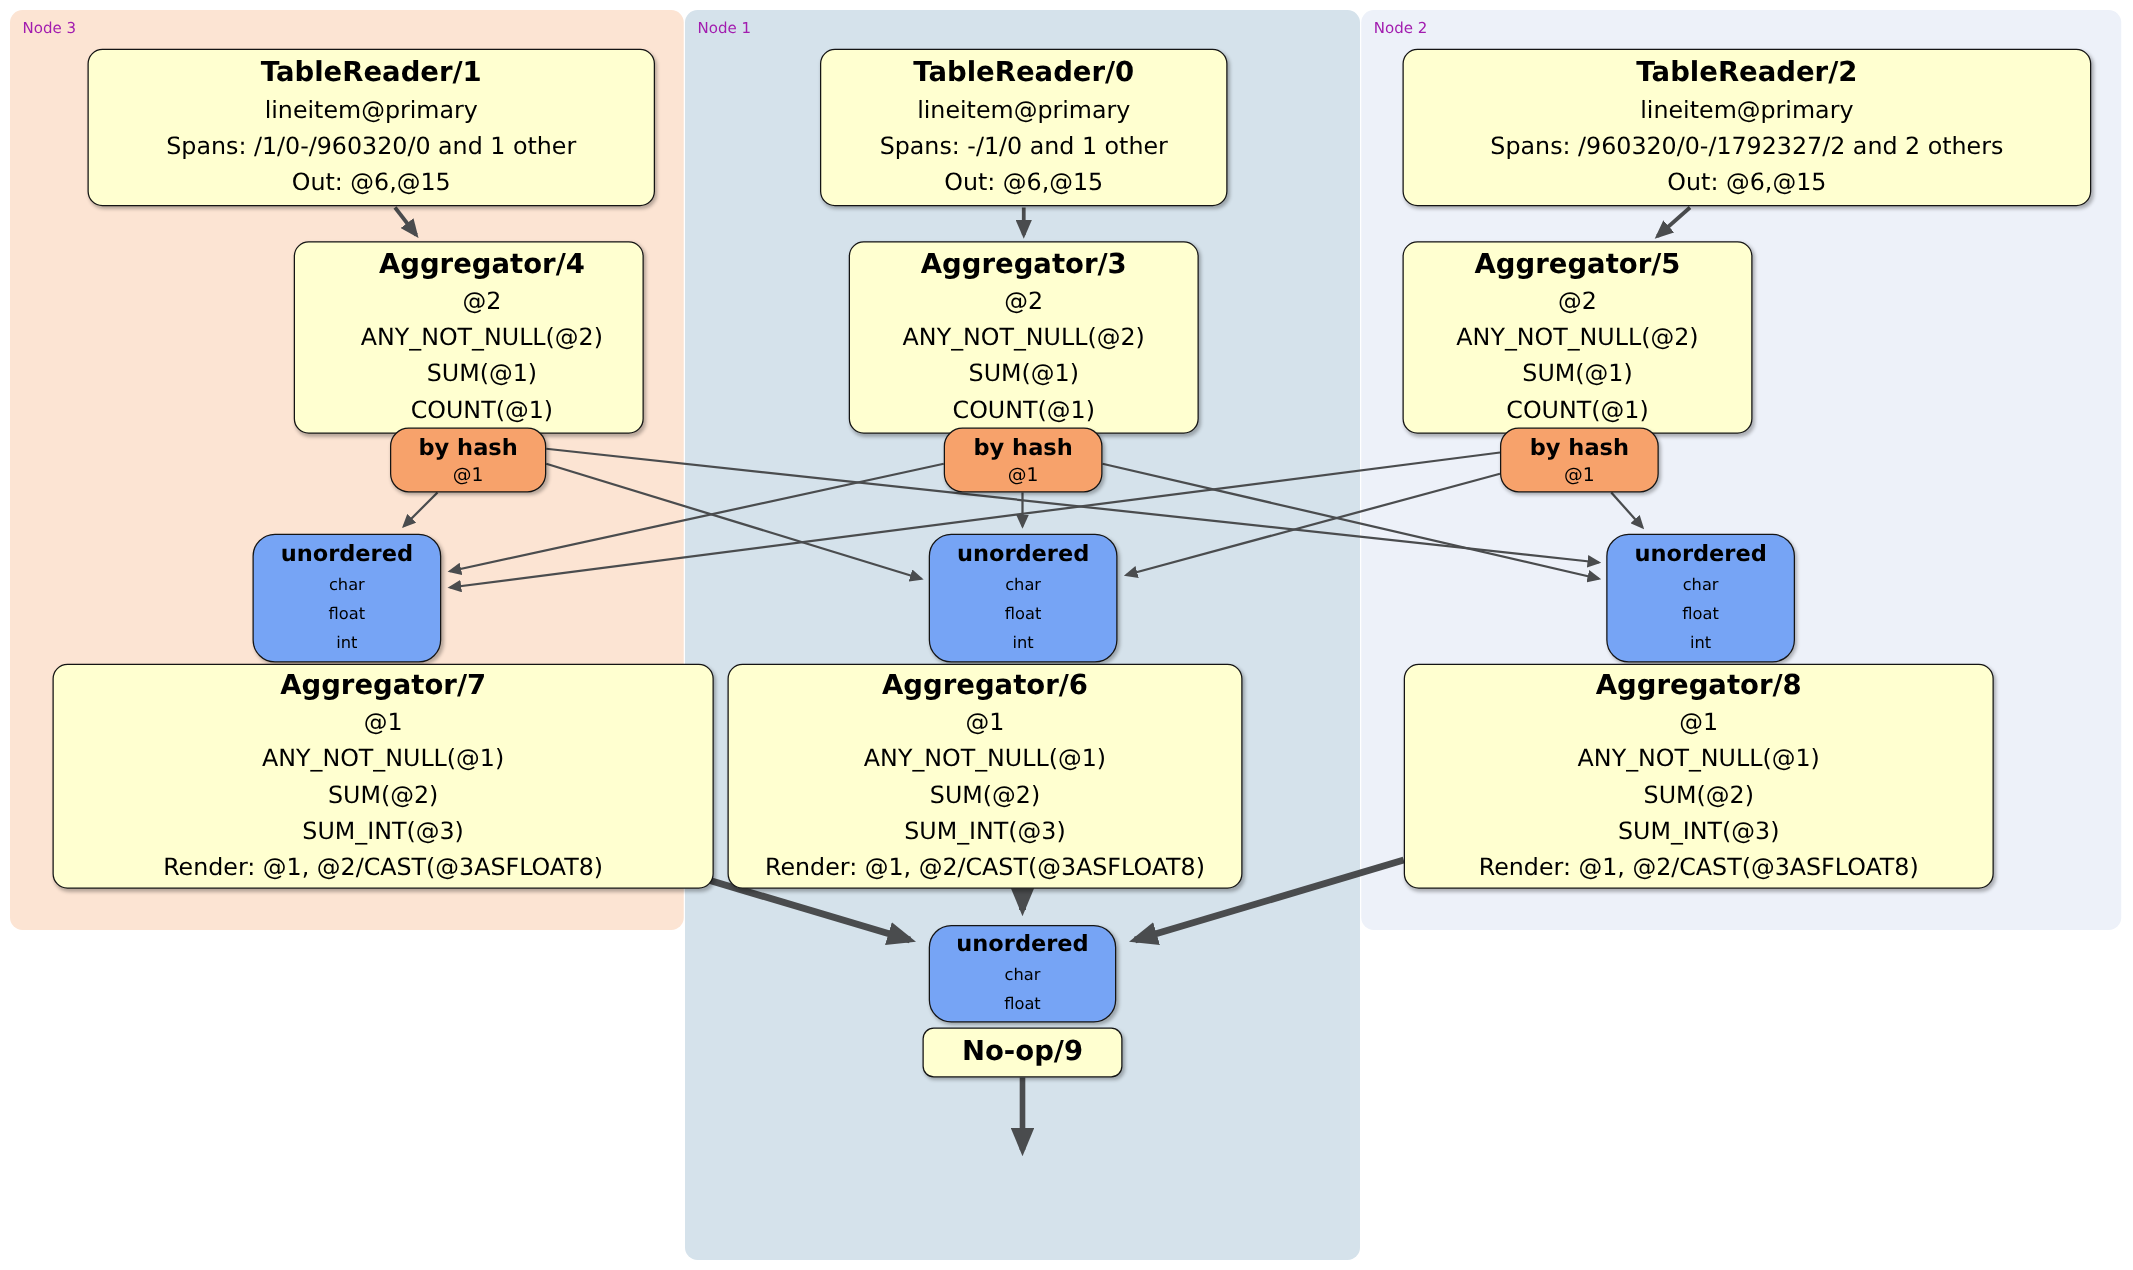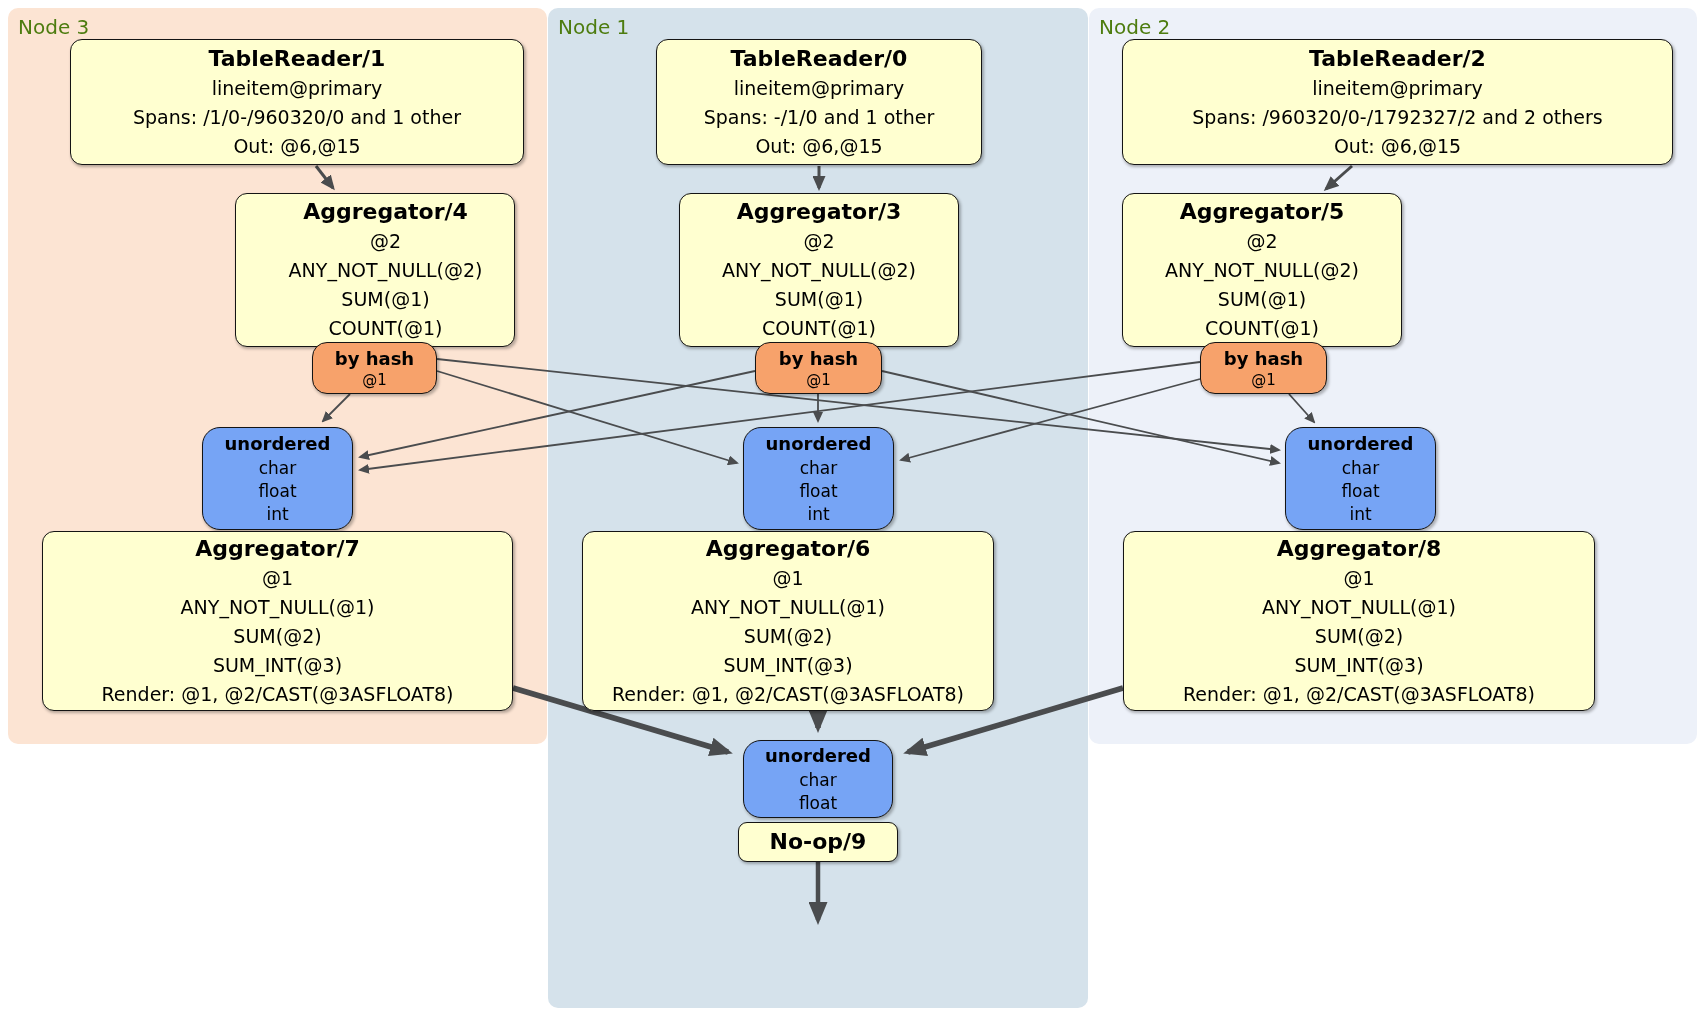--- a/index.html
+++ b/index.html
@@ -2,41 +2,41 @@
 <html style="--node3-bg: #fce4d3; --node1-bg: #d5e2eb; --node2-bg: #edf1f9; --processor-bg: #ffffd0; --router-bg: #f7a26b; --sync-bg: #76a4f5; --edge: #4a4c4e;"><head>
 <meta charset="utf-8">
 <style>
   html,body{margin:0;padding:0;background:#ffffff;}
   #canvas{
     position:relative;width:1706px;height:1016px;background:#ffffff;
     font-family:"DejaVu Sans","Liberation Sans",sans-serif;color:#000;
     overflow:hidden;
   }
   .region{position:absolute;border-radius:10px;z-index:0;}
-  .region-label{position:absolute;left:10px;top:7px;font-size:20px;color:#4d7c0f;white-space:nowrap;}
+  .region-label{position:absolute;left:10px;top:7px;font-size:12px;color:#a21caf;white-space:nowrap;}
   svg.edges{position:absolute;left:0;top:0;z-index:1;}
   .e-thin{stroke:var(--edge,#4a4c4e);stroke-width:1.8;fill:none;}
   .e-mid{stroke:var(--edge,#4a4c4e);stroke-width:3;fill:none;}
   .e-thick{stroke:var(--edge,#4a4c4e);stroke-width:5.5;fill:none;}
   .e-thick2{stroke:var(--edge,#4a4c4e);stroke-width:4.5;fill:none;}
   .box{
     position:absolute;z-index:2;display:flex;flex-direction:column;
     justify-content:center;align-items:center;text-align:center;
     border:1.6px solid #141414;box-shadow:1.5px 2px 3px rgba(0,0,0,0.28);
     box-sizing:border-box;white-space:nowrap;
   }
   .proc{background:var(--processor-bg,#ffffd0);border-radius:12px;}
   .proc .bt{font-weight:bold;font-size:22px;line-height:30px;}
   .proc .bl{font-size:19px;line-height:29px;}
   .router{background:var(--router-bg,#f7a26b);border-radius:15px;}
   .router .bt{font-weight:bold;font-size:18px;line-height:25px;}
   .router .bl{font-size:15px;line-height:19px;}
   .sync{background:var(--sync-bg,#76a4f5);border-radius:18px;}
   .sync .bt{font-weight:bold;font-size:18px;line-height:26px;}
-  .sync .bl{font-size:17px;line-height:23px;}
+  .sync .bl{font-size:13px;line-height:23px;}
   .small{background:var(--processor-bg,#ffffd0);border-radius:9px;}
   .small .bt{font-weight:bold;font-size:22px;line-height:36px;}
 </style>
 </head>
 <body>
 
 <div id="canvas">
 
   <div class="region" style="left:8px;top:8px;width:539px;height:736px;background:var(--node3-bg,#fce4d3);">
     <span class="region-label">Node 3</span>
@@ -146,21 +146,21 @@
     <span class="bl">float</span>
     <span class="bl">int</span>
   </div>
   <div class="box sync" style="left:1285px;top:427px;width:151px;height:103px;">
     <span class="bt">unordered</span>
     <span class="bl">char</span>
     <span class="bl">float</span>
     <span class="bl">int</span>
   </div>
 
-  <div class="box proc" style="left:42px;top:531px;width:471px;height:180px;">
+  <div class="box proc" style="left:42px;top:531px;width:529px;height:180px;">
     <span class="bt">Aggregator/7</span>
     <span class="bl">@1</span>
     <span class="bl">ANY_NOT_NULL(@1)</span>
     <span class="bl">SUM(@2)</span>
     <span class="bl">SUM_INT(@3)</span>
     <span class="bl">Render: @1, @2/CAST(@3ASFLOAT8)</span>
   </div>
   <div class="box proc" style="left:582px;top:531px;width:412px;height:180px;">
     <span class="bt">Aggregator/6</span>
     <span class="bl">@1</span>

